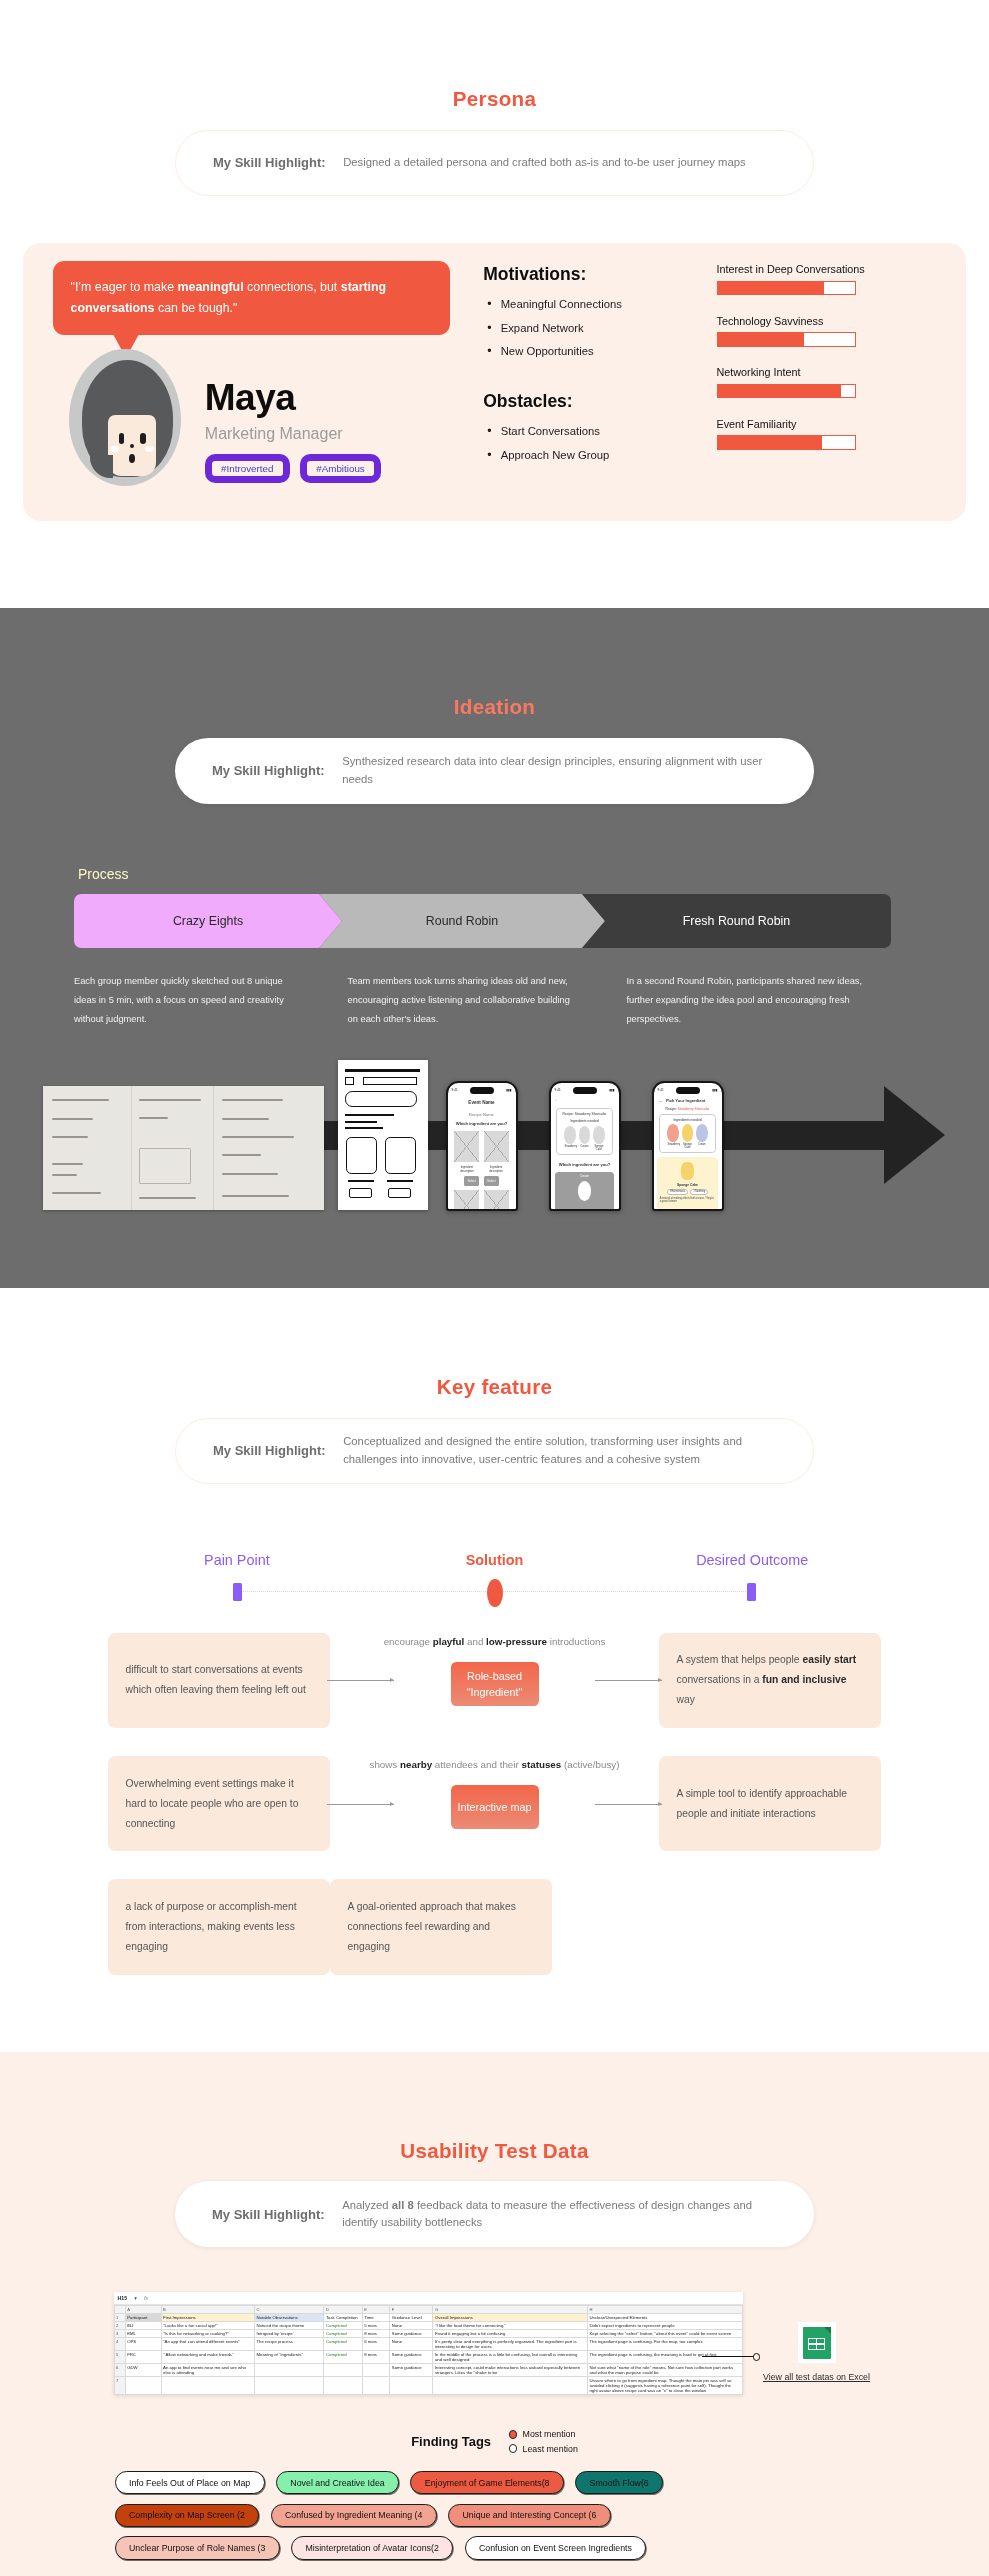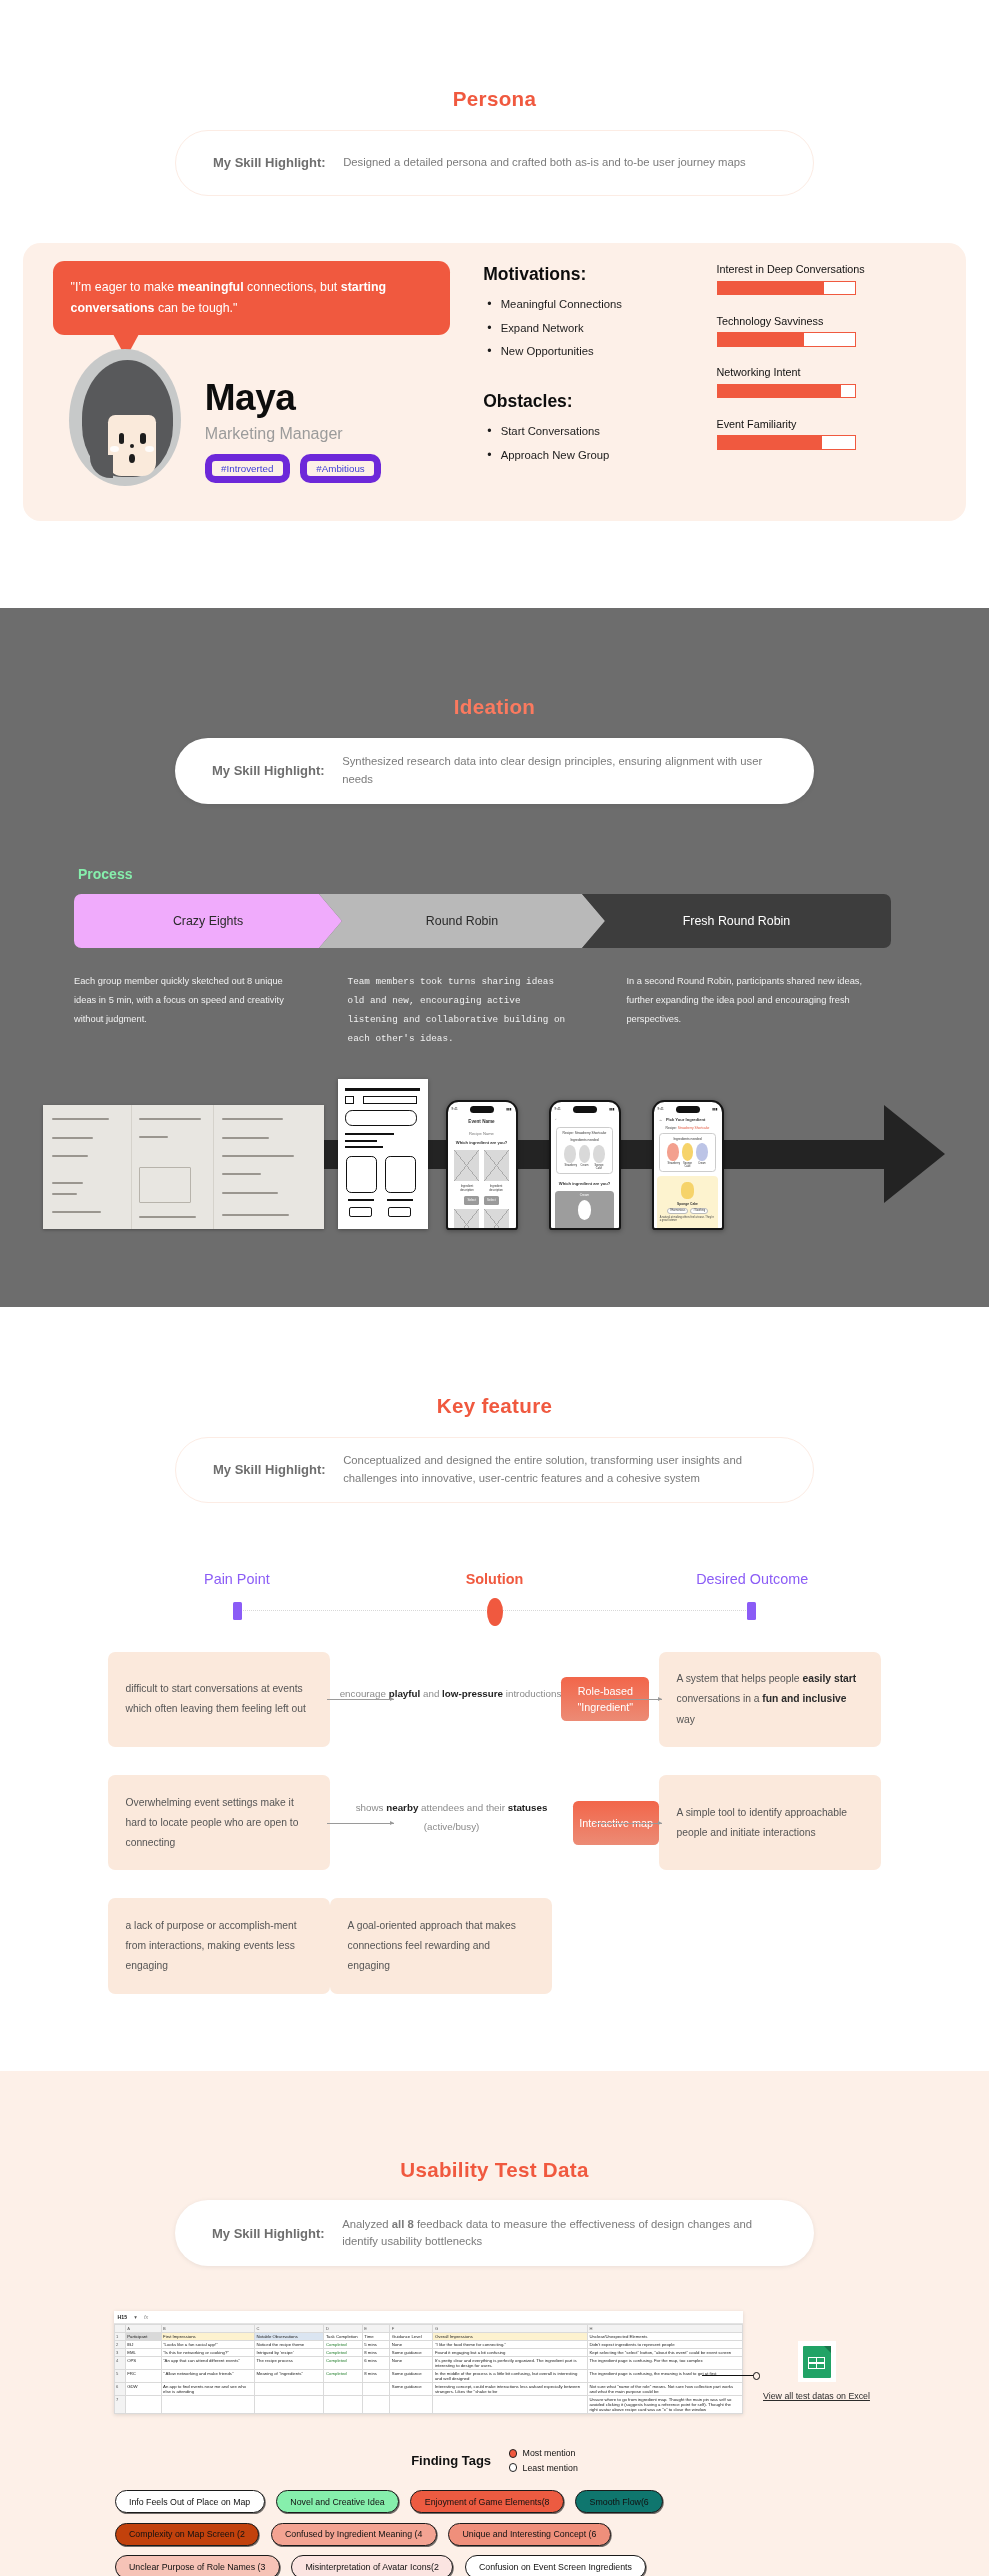--- a/index.html
+++ b/index.html
@@ -95,36 +95,36 @@
   .bullets li:before { content:"•"; position:absolute; left:4.1px; top:-1px; font-size:12.4px;}
   .persona-right { width:222px; padding:20.6px 0 0 18.5px; }
   .meter { margin-bottom:19.6px; }
   .meter-label { font-size:10.8px; color:#111; line-height:1.2; margin-bottom:4.6px; }
   .meter-bar { width:139px; height:14.4px; border:1px solid #f0593f; background:#fff; }
   .meter-fill { height:100%; background:#f0593f; }
 
   
   #ideation { background:#6d6d6d; padding:87px 0 77px; }
   #ideation .sec-title { color:#fb7a5f; }
-  .process-label { color:#86efac; font-size:14px; font-weight:bold; margin:62px 0 0 78px; }
+  .process-label { color:#fef9c3; font-size:14px; font-weight:normal; margin:62px 0 0 78px; }
   .chev-row { display:flex; margin:12.4px auto 0; width:841px; }
   .chev {
     height:54px; display:flex; align-items:center; justify-content:center;
     font-size:12.4px; position:relative;
   }
   .chev.c1 { width:268px; background:#f0abfc; color:#2a2a2a; border-radius:7.2px 0 0 7.2px;
              clip-path: polygon(0 0, calc(100% - 23px) 0, 100% 50%, calc(100% - 23px) 100%, 0 100%); }
   .chev.c2 { width:286px; background:#b9b9b9; color:#2a2a2a; margin-left:-23px;
              clip-path: polygon(0 0, calc(100% - 23px) 0, 100% 50%, calc(100% - 23px) 100%, 0 100%, 23px 50%); }
   .chev.c3 { width:309px; background:#3d3d3d; color:#fff; margin-left:-23px; border-radius:0 7.2px 7.2px 0;
              clip-path: polygon(0 0, 100% 0, 100% 100%, 0 100%, 23px 50%); }
   .desc-row { display:flex; width:841px; margin:24px auto 0; }
   .desc { font-size:9.3px; color:#f2f2f2; line-height:2.05; }
   .desc.d1 { width:268px; padding-right:46px; }
-  .desc.d2 { width:286px; padding:0 41px 0 12.4px;font-family:Liberation Mono, monospace; }
+  .desc.d2 { width:286px; padding:0 41px 0 12.4px; }
   .desc.d3 { width:309px; padding:0 36px 0 12.4px; }
 
   .artifacts { position:relative; width:922px; margin:27px auto 0; height:155px; }
   .arrow-bar { position:absolute; left:232px; top:65px; width:641px; height:29px; background:#232323; }
   .arrow-head { position:absolute; left:850px; top:30px; width:0; height:0;
                 border-top:49px solid transparent; border-bottom:49px solid transparent;
                 border-left:61px solid #232323; }
   .sketch { position:absolute; left:9.3px; top:30px; width:281px; height:124px; background:#e8e6e1;
             box-shadow:0 0.5px 3.1px rgba(0,0,0,.3); overflow:hidden;}
   .sk-line { position:absolute; height:1.5px; background:#9a968f; border-radius:1px; }
@@ -168,21 +168,21 @@
   .kf-axis { width:773px; margin:11.3px auto 0; position:relative; height:26px; }
   .kf-dotline { position:absolute; left:129px; right:129px; top:12.4px; height:0; border-top:1.5px dotted #d8d8d8; }
   .kf-sq { position:absolute; top:4.1px; width:9.3px; height:18.5px; background:#8b5cf6; border-radius:1.5px; }
   .kf-sq.left { left:125px; } .kf-sq.right { right:125px; }
   .kf-oval { position:absolute; left:379px; top:0; width:15.5px; height:28px; background:#f0593f; border-radius:50%; }
   .kf-row { display:flex; width:773px; margin:28px auto 0; align-items:stretch; }
   .kf-box {
     width:222px; background:#fbe9dc; border-radius:7.2px; padding:17.5px 17.5px;
     display:flex; align-items:center; font-size:10.3px; color:#555; line-height:1.95;
   }
-  .kf-mid { flex:1; position:relative; display:flex; flex-direction:row; align-items:center; justify-content:center; }
+  .kf-mid { flex:1; position:relative; display:flex; flex-direction:column; align-items:center; justify-content:flex-start; }
   .kf-caption { font-size:9.8px; color:#8a8a8a; text-align:center; line-height:1.9; margin-bottom:10.3px; }
   .kf-caption b { color:#232323; }
   .kf-pill {
     background:linear-gradient(180deg,#f2664a,#ec8b75);
     color:#fff; border-radius:5.2px; width:88px; min-height:44px;
     display:flex; align-items:center; justify-content:center; text-align:center;
     font-size:10.8px; line-height:1.5; padding:4.1px;
   }
   .kf-arrow { position:absolute; top:50%; width:67px; height:1px; background:#9a9a9a; }
   .kf-arrow.l { left:-3.1px; } .kf-arrow.r { right:-3.1px; }

